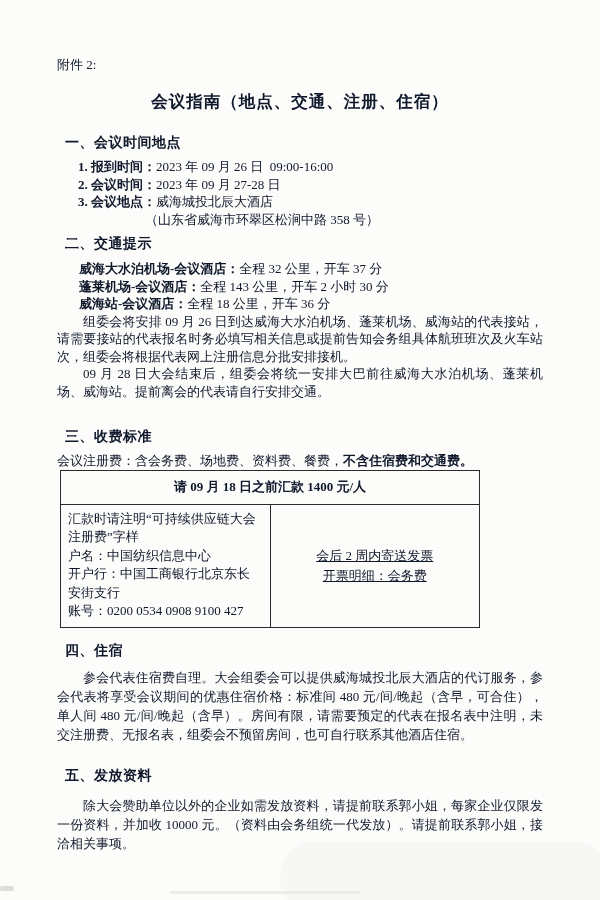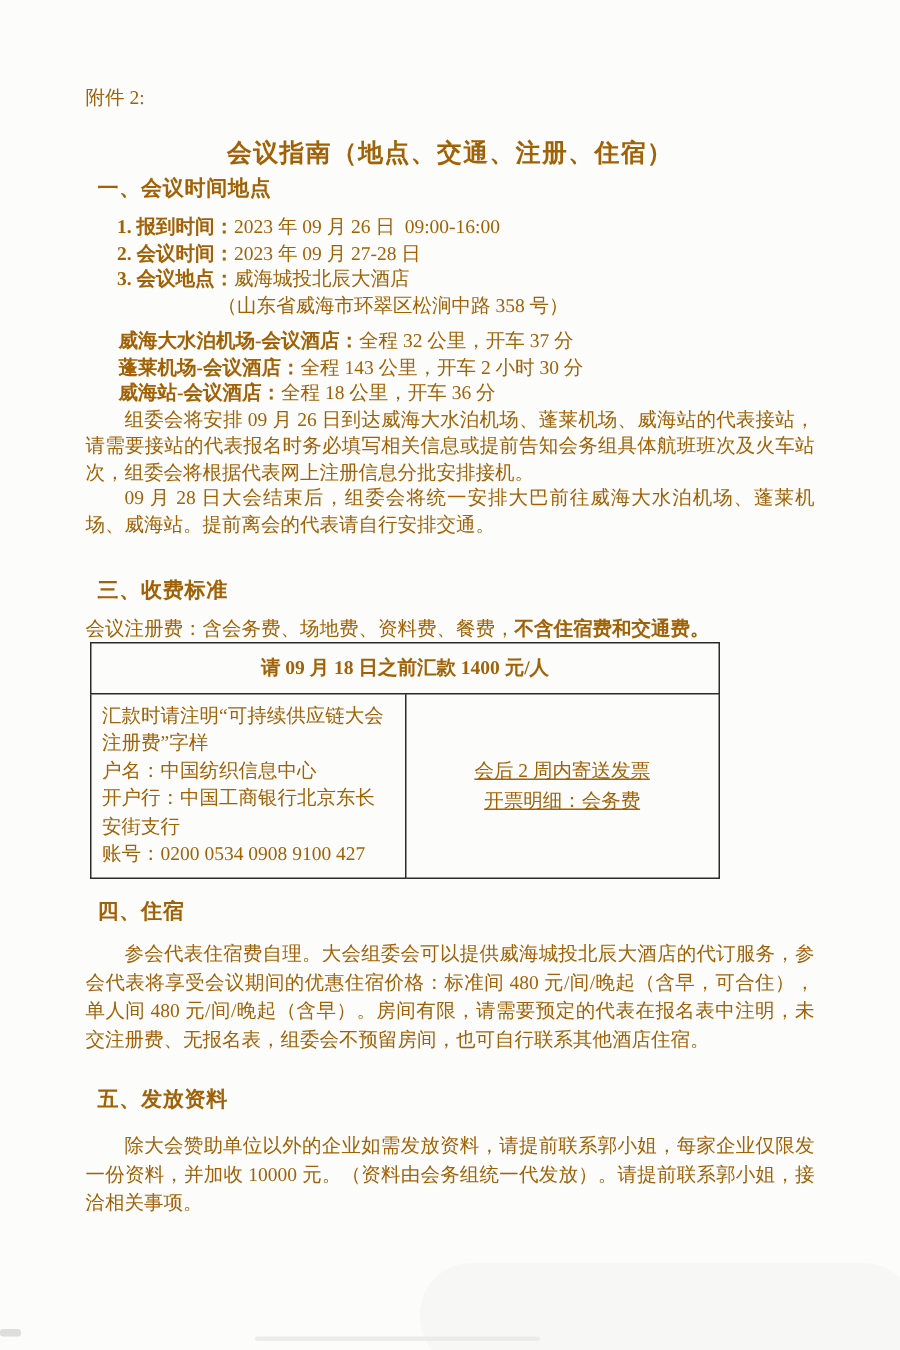--- a/index.html
+++ b/index.html
@@ -1,41 +1,41 @@
 <!DOCTYPE html>
 <html><head>
 <meta charset="utf-8">
 <style>
   html,body{margin:0;padding:0;background:#e9e9e7;}
   .page{
     position:relative;
     width:600px;height:900px;
     margin:0 auto;
     background:#fcfcfb;
-    color:#a16207;
+    color:#0f172a;
     font-family:"Liberation Serif","DejaVu Serif",serif;
     font-size:13px;
     box-sizing:border-box;
     padding:56px 57px 0 57px;
     overflow:hidden;
   }
   .attachment{font-size:13px;line-height:18px;}
   .title{
     margin:16px 0 0 0;
     font-size:16.5px;font-weight:bold;
     text-align:center;letter-spacing:1px;
     line-height:23px;
     font-family:Liberation Serif, serif;
   }
   .sec{
     margin:0 0 0 8px;
     font-size:14px;font-weight:bold;
     line-height:20px;letter-spacing:0.5px;
   }
-  .sec1{margin-top:4px;}
+  .sec1{margin-top:20px;}
   .sec2{margin-top:6px;}
   .sec3{margin-top:27px;}
   .sec4{margin-top:13px;}
   .sec5{margin-top:22px;}
   .list{margin:5px 0 0 21px;}
   .li{line-height:17.5px;white-space:pre-wrap;}
   .addr{margin-left:67px;line-height:17.5px;}
   .b{font-weight:bold;}
   .routes{margin:6px 0 0 22px;}
   .route{line-height:17.5px;}
@@ -77,20 +77,21 @@
   <h1 class="title">会议指南（地点、交通、注册、住宿）</h1>
 
   <h2 class="sec sec1">一、会议时间地点</h2>
   <div class="list">
     <div class="li"><span class="b">1. 报到时间：</span><span>2023 年 09 月 26 日  09:00-16:00</span></div>
     <div class="li"><span class="b">2. 会议时间：</span><span>2023 年 09 月 27-28 日</span></div>
     <div class="li"><span class="b">3. 会议地点：</span><span>威海城投北辰大酒店</span></div>
     <div class="addr">（山东省威海市环翠区松涧中路 358 号）</div>
   </div>
 
+  <h2 class="sec sec2">二、交通提示</h2>
   <div class="routes">
     <div class="route"><span class="b">威海大水泊机场-会议酒店：</span><span>全程 32 公里，开车 37 分</span></div>
     <div class="route"><span class="b">蓬莱机场-会议酒店：</span><span>全程 143 公里，开车 2 小时 30 分</span></div>
     <div class="route"><span class="b">威海站-会议酒店：</span><span>全程 18 公里，开车 36 分</span></div>
   </div>
   <p class="para">组委会将安排 09 月 26 日到达威海大水泊机场、蓬莱机场、威海站的代表接站，请需要接站的代表报名时务必填写相关信息或提前告知会务组具体航班班次及火车站次，组委会将根据代表网上注册信息分批安排接机。</p>
   <p class="para">09 月 28 日大会结束后，组委会将统一安排大巴前往威海大水泊机场、蓬莱机场、威海站。提前离会的代表请自行安排交通。</p>
 
   <h2 class="sec sec3">三、收费标准</h2>
   <div class="fee"><span>会议注册费：</span><span>含会务费、场地费、资料费、餐费，</span><span class="b">不含住宿费和交通费。</span></div>

